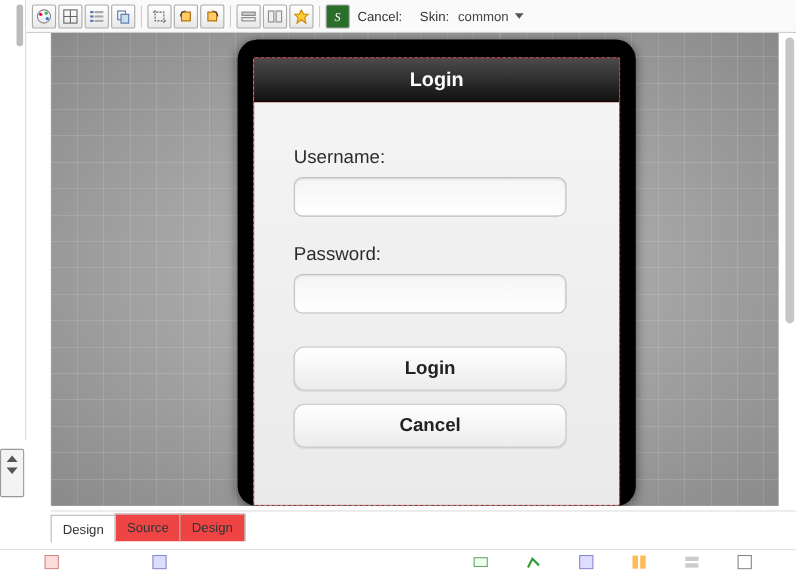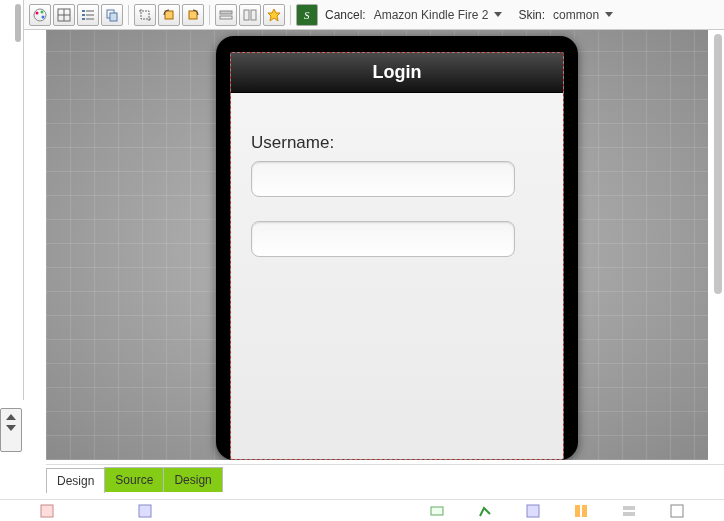--- a/index.html
+++ b/index.html
@@ -36,30 +36,30 @@
       radial-gradient(ellipse at center, #bdbdbd 0%, #8a8a8a 100%);
   }
   .canvas-scrollbar-v { position:absolute; right:2px; top:34px; width:8px; height:420px; background:transparent; }
   .canvas-scrollbar-v .thumb { width:8px; height:260px; background:#c6c6c6; border-radius:4px; }
 
   
   .device { position:absolute; left:170px; top:6px; width:362px; height:424px; background:#000; border-radius:18px; box-shadow:0 2px 10px rgba(0,0,0,0.5); padding:16px 14px 0 14px; }
   .device-screen { width:100%; height:100%; background:#b91c1c; border:1px dashed #888; border-radius:2px; overflow:hidden; position:relative; }
 
   .screen-titlebar { height:40px; background:linear-gradient(#4b4b4b,#111); color:#fff; font-weight:bold; font-size:18px; display:flex; align-items:center; justify-content:center; border-bottom:1px solid #000; }
-  .screen-body { padding:40px 48px 0 20px; background:linear-gradient(#f4f4f4,#eaeaea); height:calc(100% - 40px); }
+  .screen-body { padding:40px 48px 0 36px; background:linear-gradient(#f4f4f4,#eaeaea); height:calc(100% - 40px); }
 
   .fld-label { font-size:17px; color:#2c2c2c; margin-bottom:8px; }
   .fld-input { width:100%; height:36px; border:1px solid #bfbfbf; border-radius:8px; background:linear-gradient(#f5f5f5,#fff); box-shadow:inset 0 1px 2px rgba(0,0,0,0.12); padding:0 10px; font-size:15px; margin-bottom:24px; }
   .btn-row { margin-top:6px; }
   .app-btn { width:100%; height:40px; border:1px solid #c8c8c8; border-radius:10px; background:linear-gradient(#ffffff,#ececec); font-size:17px; font-weight:bold; color:#222; cursor:pointer; margin-bottom:12px; box-shadow:0 1px 1px rgba(0,0,0,0.08); }
 
   
   .bottom-tabs { position:absolute; left:22px; right:0; bottom:8px; height:28px; display:flex; align-items:flex-end; border-top:1px solid #ddd; padding-top:16px; background:#fff; }
-  .tab { padding:5px 10px; font-size:12px; border:1px solid #bbb; border-bottom:none; background:#84cc16; margin-right:-1px; cursor:pointer; }
+  .tab { padding:5px 10px; font-size:12px; border:1px solid #bbb; border-bottom:none; background:#ef4444; margin-right:-1px; cursor:pointer; }
   .tab.active { background:#fff; font-weight:normal; position:relative; top:1px; border-top:1px solid #bbb; }
 
   
   .statusbar { position:absolute; left:0; right:0; bottom:0; height:22px; border-top:1px solid #e0e0e0; display:flex; align-items:center; padding:0 40px; gap:34px; background:#fff; }
   .status-icon { width:14px; height:14px; }
 </style>
 </head>
 <body>
 
 <div class="app">
@@ -142,43 +142,44 @@
             <polygon points="7,1 9,5 13,5 10,8 11,13 7,10 3,13 4,8 1,5 5,5" fill="#fc3" stroke="#c80"></polygon>
           </svg>
         </div>
       <div class="tb-sep"></div>
       <div class="tb-btn" style="background:#2a6e2a">
           <svg width="14" height="14">
             <text x="4" y="11" font-size="11" fill="#fff" font-family="serif" font-style="italic">S</text>
           </svg>
         </div>
       <span class="tb-label">Cancel:</span>
-      <div class="tb-dropdown">
-        <span>Amazon Kindle Fire 2</span>
-        <span class="caret"></span>
-      </div>
       <span class="tb-label" style="margin-left:12px">Skin:</span>
       <div class="tb-dropdown">
         <span>common</span>
         <span class="caret"></span>
       </div>
     </div>
 
     <div class="canvas-wrap">
       <div class="canvas-bg"></div>
 
       <div class="device">
         <div class="device-screen">
           <div class="screen-titlebar">
             <span>Login</span>
           </div>
           <div class="screen-body">
             <div class="fld-label">Username:</div>
             <input class="fld-input" value="" style="">
+            <div class="fld-label">Password:</div>
             <input class="fld-input" type="password" value="" style="">
+            <div class="btn-row">
+              <button class="app-btn">Login</button>
+              <button class="app-btn">Cancel</button>
+            </div>
           </div>
         </div>
       </div>
     </div>
 
     <div class="canvas-scrollbar-v">
       <div class="thumb"></div>
     </div>
 
     <div class="bottom-tabs">

